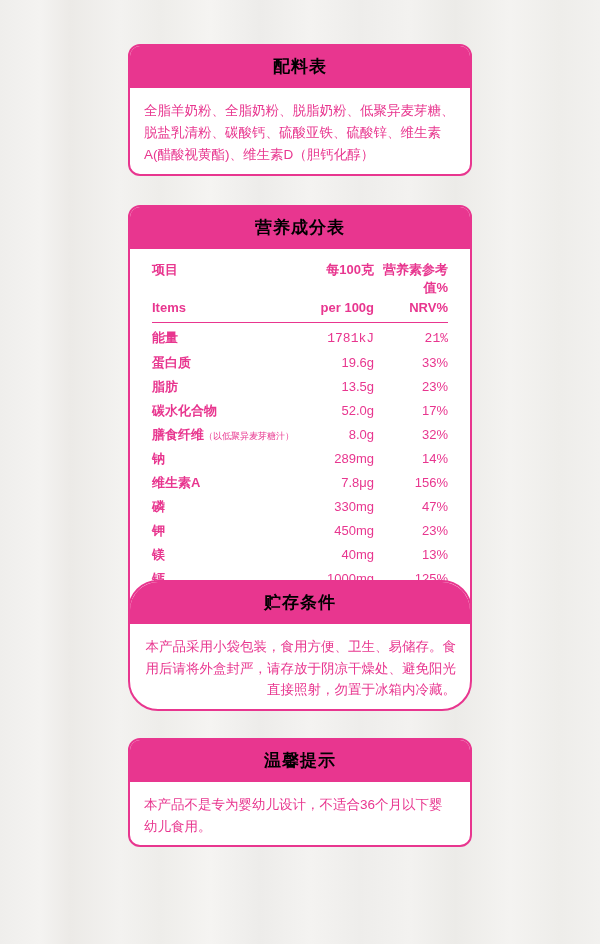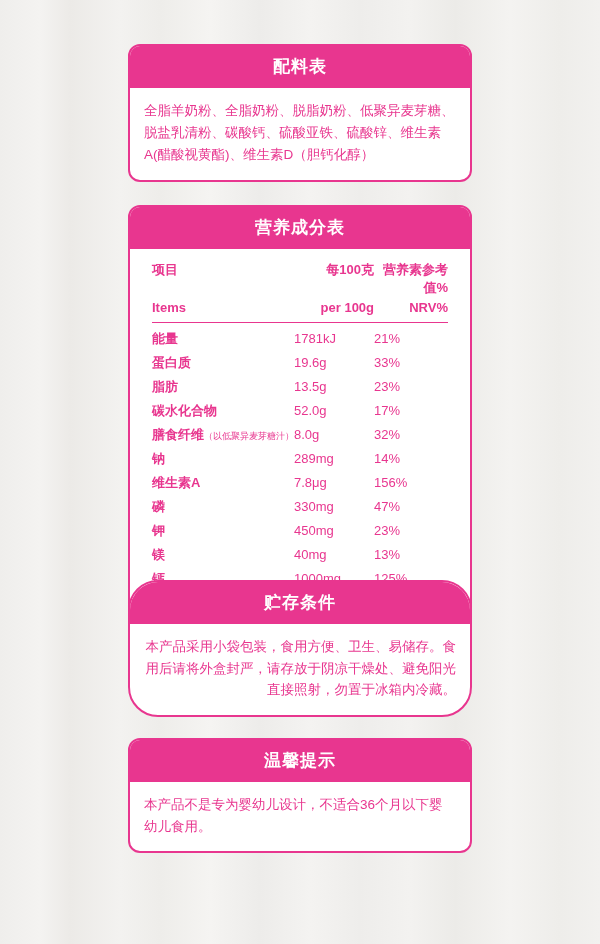--- a/index.html
+++ b/index.html
@@ -38,29 +38,29 @@
     left: 128px;
     width: 344px;
     box-sizing: border-box;
     background: #ffffff;
     border: 2px solid #e8368f;
     border-radius: 12px;
     overflow: hidden;
   }
   .card-header {
     background: #e8368f;
-    color: #ffffff;
+    color: #000000;
     text-align: center;
     font-size: 17px;
     font-weight: bold;
     letter-spacing: 1px;
     padding: 9px 0 10px 0;
   }
   .card-body {
-    padding: 12px 14px 14px 14px;
+    padding: 12px 14px 8px 14px;
     color: #e8368f;
     font-size: 13.5px;
     line-height: 1.62;
   }
 
   
   #card-ingredients { top: 44px; }
 
   
   #card-nutrition { top: 205px; }
@@ -80,34 +80,35 @@
     line-height: 1.35;
   }
   table.nutrition th.col-item { text-align: left; }
   table.nutrition thead tr.head-rule th {
     border-bottom: 1.5px solid #e8368f;
     padding-bottom: 5px;
   }
   table.nutrition td {
     font-size: 13px;
     padding: 1.5px 0;
-    text-align: left;
+    text-align: right;
     white-space: nowrap;
   }
   table.nutrition td.name {
     text-align: left;
     font-weight: bold;
   }
   table.nutrition td.name .note {
     font-weight: normal;
     font-size: 9px;
     margin-top: 17px;
   }
   table.nutrition tbody tr:first-child td {
     padding-top: 5px;
+    font-family: Liberation Mono, monospace;
   }
   .col-w-item { width: 46%; }
   .col-w-100g { width: 28%; }
   .col-w-nrv  { width: 26%; }
 
   
   #card-storage { top: 580px; border-radius: 30px; }
   #card-storage .card-body { line-height: 1.6; text-align: right; }
 
   

